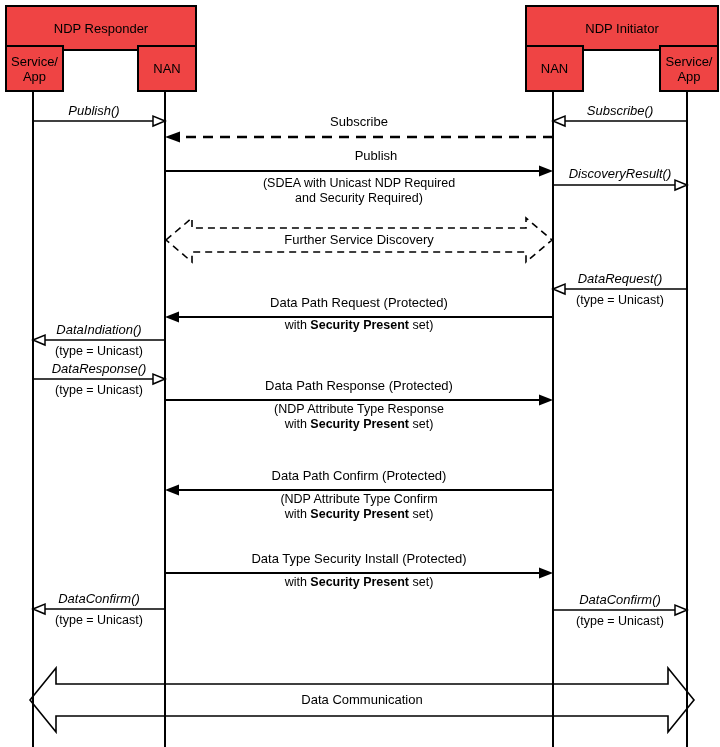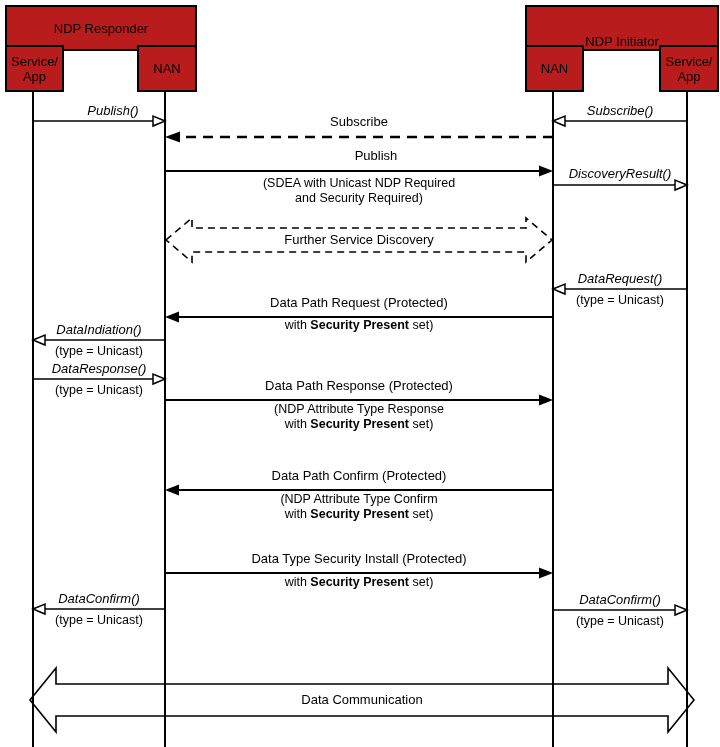--- a/index.html
+++ b/index.html
@@ -1,19 +1,19 @@
 <!DOCTYPE html>
 <html><head>
 <meta charset="utf-8">
 <style>
   html,body{margin:0;padding:0;background:#fff;}
   .stage{position:relative;width:720px;height:747px;background:#ffffff;
          font-family:"Liberation Sans",sans-serif;color:#000;overflow:hidden;}
   svg.layer{position:absolute;left:0;top:0;}
-  .box{position:absolute;border:2px solid #000;background:#b91c1c;
+  .box{position:absolute;border:2px solid #000;background:#ef4444;
        display:flex;align-items:center;justify-content:center;
        text-align:center;font-size:13px;line-height:15px;white-space:pre-line;}
   .lbl{position:absolute;transform:translateX(-50%);font-size:13px;
        white-space:nowrap;text-align:center;line-height:15px;}
   .it{font-style:italic;}
   .sub{font-size:12.5px;}
   .ml{white-space:pre-line;}
   b{font-weight:bold;}
 </style>
 </head>
@@ -110,32 +110,32 @@
   <div class="box" style="left:5px;top:5px;width:188px;height:42px;">
     <span>NDP Responder</span>
   </div>
   <div class="box" style="left:5px;top:45px;width:55px;height:43px;">
     <span>Service/
 App</span>
   </div>
   <div class="box" style="left:137px;top:45px;width:56px;height:43px;">
     <span>NAN</span>
   </div>
-  <div class="box" style="left:525px;top:5px;width:190px;height:42px;align-items:flex-end;">
+  <div class="box" style="left:525px;top:5px;width:190px;height:42px;">
     <span>NDP Initiator</span>
   </div>
   <div class="box" style="left:525px;top:45px;width:55px;height:43px;">
     <span>NAN</span>
   </div>
   <div class="box" style="left:659px;top:45px;width:56px;height:43px;">
     <span>Service/
 App</span>
   </div>
 
-  <div class="lbl it" style="left:113px;top:103px">Publish()</div>
+  <div class="lbl it" style="left:94px;top:103px">Publish()</div>
   <div class="lbl it" style="left:99px;top:322px">DataIndiation()</div>
   <div class="lbl sub" style="left:99px;top:344px">(type = Unicast)</div>
   <div class="lbl it" style="left:99px;top:361px">DataResponse()</div>
   <div class="lbl sub" style="left:99px;top:383px">(type = Unicast)</div>
   <div class="lbl it" style="left:99px;top:591px">DataConfirm()</div>
   <div class="lbl sub" style="left:99px;top:613px">(type = Unicast)</div>
 
   <div class="lbl it" style="left:620px;top:103px">Subscribe()</div>
   <div class="lbl it" style="left:620px;top:166px">DiscoveryResult()</div>
   <div class="lbl it" style="left:620px;top:271px">DataRequest()</div>

